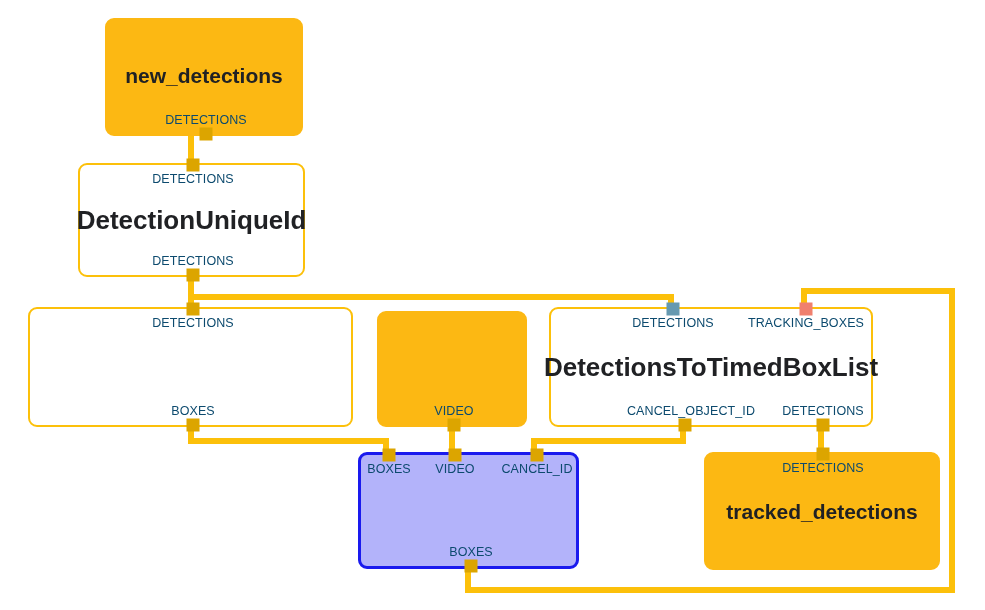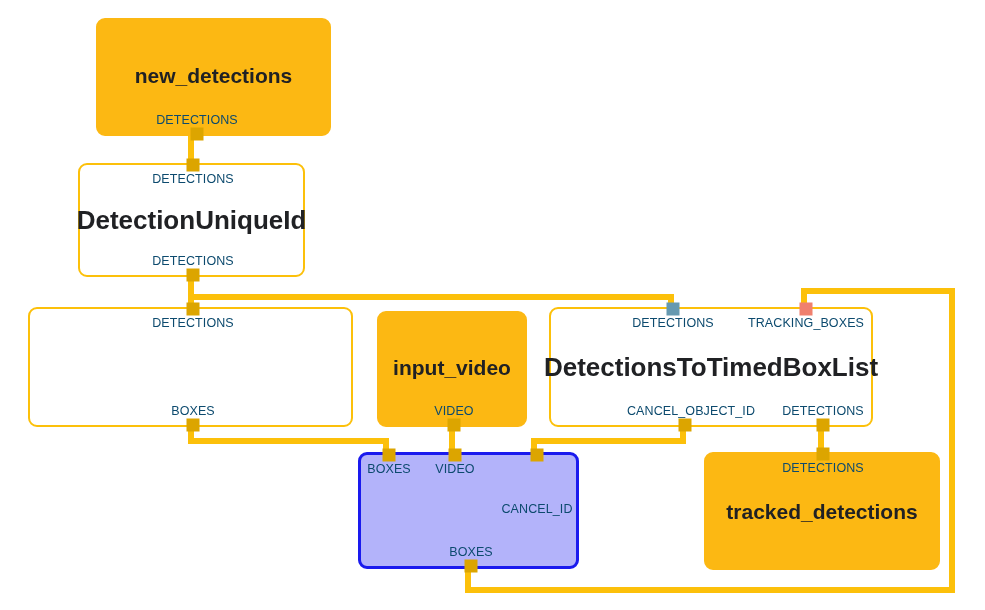--- a/index.html
+++ b/index.html
@@ -113,21 +113,21 @@
       <polyline points="191,136 191,163" fill="none" stroke="#fcc00a" stroke-width="6" stroke-linejoin="miter" stroke-linecap="butt"></polyline>
       <polyline points="191,277 191,307" fill="none" stroke="#fcc00a" stroke-width="6" stroke-linejoin="miter" stroke-linecap="butt"></polyline>
       <polyline points="191,277 191,297 671,297 671,307" fill="none" stroke="#fcc00a" stroke-width="6" stroke-linejoin="miter" stroke-linecap="butt"></polyline>
       <polyline points="191,427 191,441 386,441 386,452" fill="none" stroke="#fcc00a" stroke-width="6" stroke-linejoin="miter" stroke-linecap="butt"></polyline>
       <polyline points="452,427 452,452" fill="none" stroke="#fcc00a" stroke-width="6" stroke-linejoin="miter" stroke-linecap="butt"></polyline>
       <polyline points="683,427 683,441 534,441 534,452" fill="none" stroke="#fcc00a" stroke-width="6" stroke-linejoin="miter" stroke-linecap="butt"></polyline>
       <polyline points="821,427 821,452" fill="none" stroke="#fcc00a" stroke-width="6" stroke-linejoin="miter" stroke-linecap="butt"></polyline>
       <polyline points="468,569 468,590 952,590 952,291 804,291 804,307" fill="none" stroke="#fcc00a" stroke-width="6" stroke-linejoin="miter" stroke-linecap="butt"></polyline>
     </svg>
   <div id="node-layer">
-      <div class="node stream" style="left: 96px; top: 18px; width: 235px; height: 118px; gap: 12px;">
+      <div class="node stream" style="left: 105px; top: 18px; width: 198px; height: 118px; gap: 12px;">
         <div class="port-row inputs" style="height: 18px;"></div>
         <div class="node-title">new_detections</div>
         <div class="port-row outputs">
           <span class="port-label" style="left: 99px;">DETECTIONS</span>
           <div class="port-sq" style="left: 99px; top: 100%;"></div>
         </div>
       </div>
       <div class="node calculator" style="left: 78px; top: 163px; width: 227px; height: 114px;">
         <div class="port-row inputs">
           <span class="port-label" style="left: 113px;">DETECTIONS</span>
@@ -144,21 +144,20 @@
           <span class="port-label" style="left: 163px;">DETECTIONS</span>
           <div class="port-sq" style="left: 163px; top: 0px;"></div>
         </div>
         <div class="port-row outputs">
           <span class="port-label" style="left: 163px;">BOXES</span>
           <div class="port-sq" style="left: 163px; top: 100%;"></div>
         </div>
       </div>
       <div class="node stream" style="left: 377px; top: 311px; width: 150px; height: 116px;">
         <div class="port-row inputs" style="height: 18px;"></div>
-        <div class="node-title">input_video</div>
         <div class="port-row outputs">
           <span class="port-label" style="left: 75px;">VIDEO</span>
           <div class="port-sq" style="left: 75px; top: 100%;"></div>
         </div>
       </div>
       <div class="node calculator" style="left: 549px; top: 307px; width: 324px; height: 120px;">
         <div class="port-row inputs">
           <span class="port-label" style="left: 122px;">DETECTIONS</span>
           <div class="port-sq blue" style="left: 122px; top: 0px;"></div>
           <span class="port-label" style="left: 255px;">TRACKING_BOXES</span>
@@ -171,21 +170,21 @@
           <span class="port-label" style="left: 272px;">DETECTIONS</span>
           <div class="port-sq" style="left: 272px; top: 100%;"></div>
         </div>
       </div>
       <div class="node selected" style="left: 358px; top: 452px; width: 221px; height: 117px;">
         <div class="port-row inputs">
           <span class="port-label" style="left: 28px;">BOXES</span>
           <div class="port-sq" style="left: 28px; top: 0px;"></div>
           <span class="port-label" style="left: 94px;">VIDEO</span>
           <div class="port-sq" style="left: 94px; top: 0px;"></div>
-          <span class="port-label" style="left: 176px; margin-top: 40px;">CANCEL_ID</span>
+          <span class="port-label" style="left: 176px;">CANCEL_ID</span>
           <div class="port-sq" style="left: 176px; top: 0px;"></div>
         </div>
         <div class="port-row outputs">
           <span class="port-label" style="left: 110px;">BOXES</span>
           <div class="port-sq" style="left: 110px; top: 100%;"></div>
         </div>
       </div>
       <div class="node stream" style="left: 704px; top: 452px; width: 236px; height: 118px;">
         <div class="port-row inputs">
           <span class="port-label" style="left: 117px;">DETECTIONS</span>

